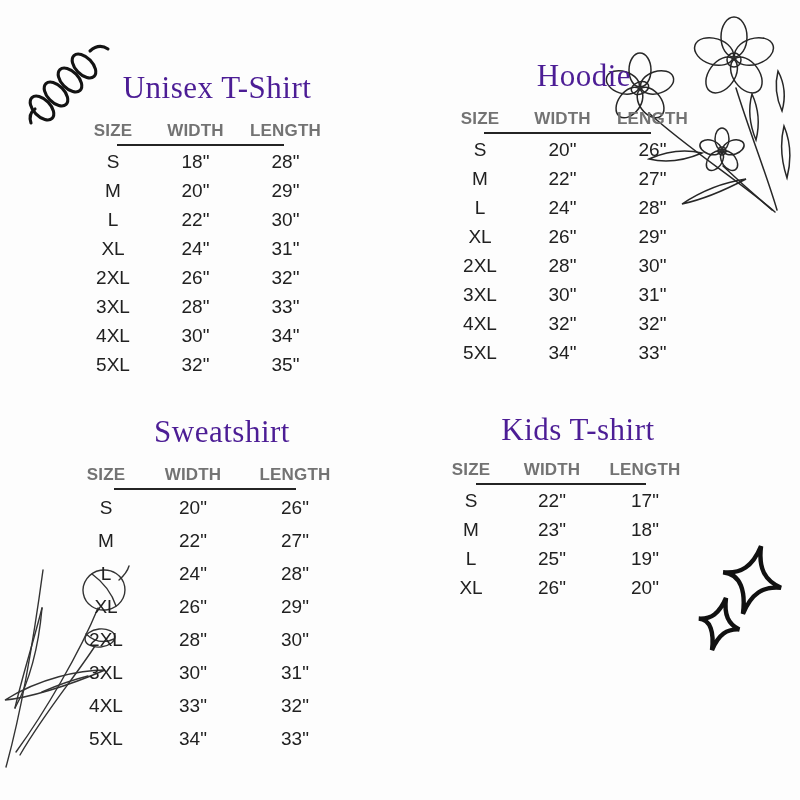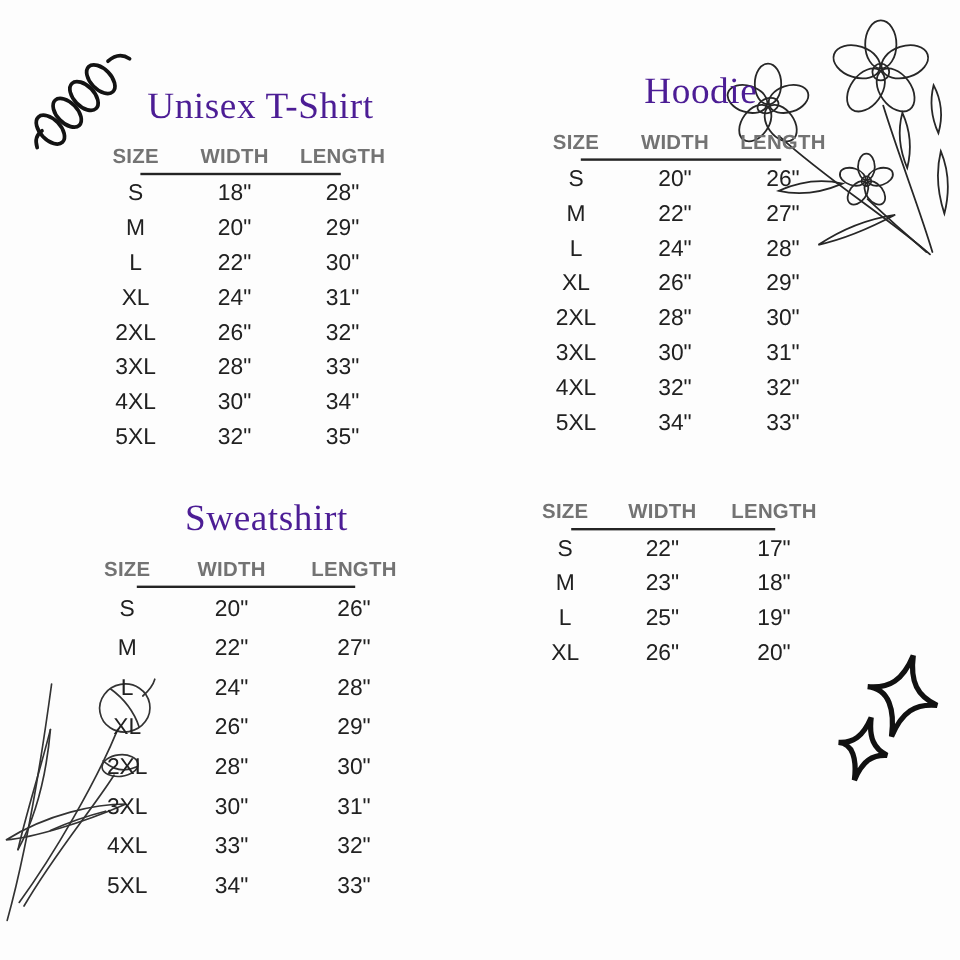--- a/index.html
+++ b/index.html
@@ -328,20 +328,21 @@
           <tr>
             <td>5XL</td>
             <td>34"</td>
             <td>33"</td>
           </tr>
         </tbody>
     </table>
   </section>
 
   <section class="panel" id="panel-kids">
+    <h2 class="chart-title">Kids T-shirt</h2>
     <table class="size-table rows-29">
       <colgroup>
           <col style="width:80px">
           <col style="width:82px">
           <col style="width:104px">
         </colgroup>
       <thead>
         <tr>
           <th>SIZE</th>
           <th>WIDTH</th>

